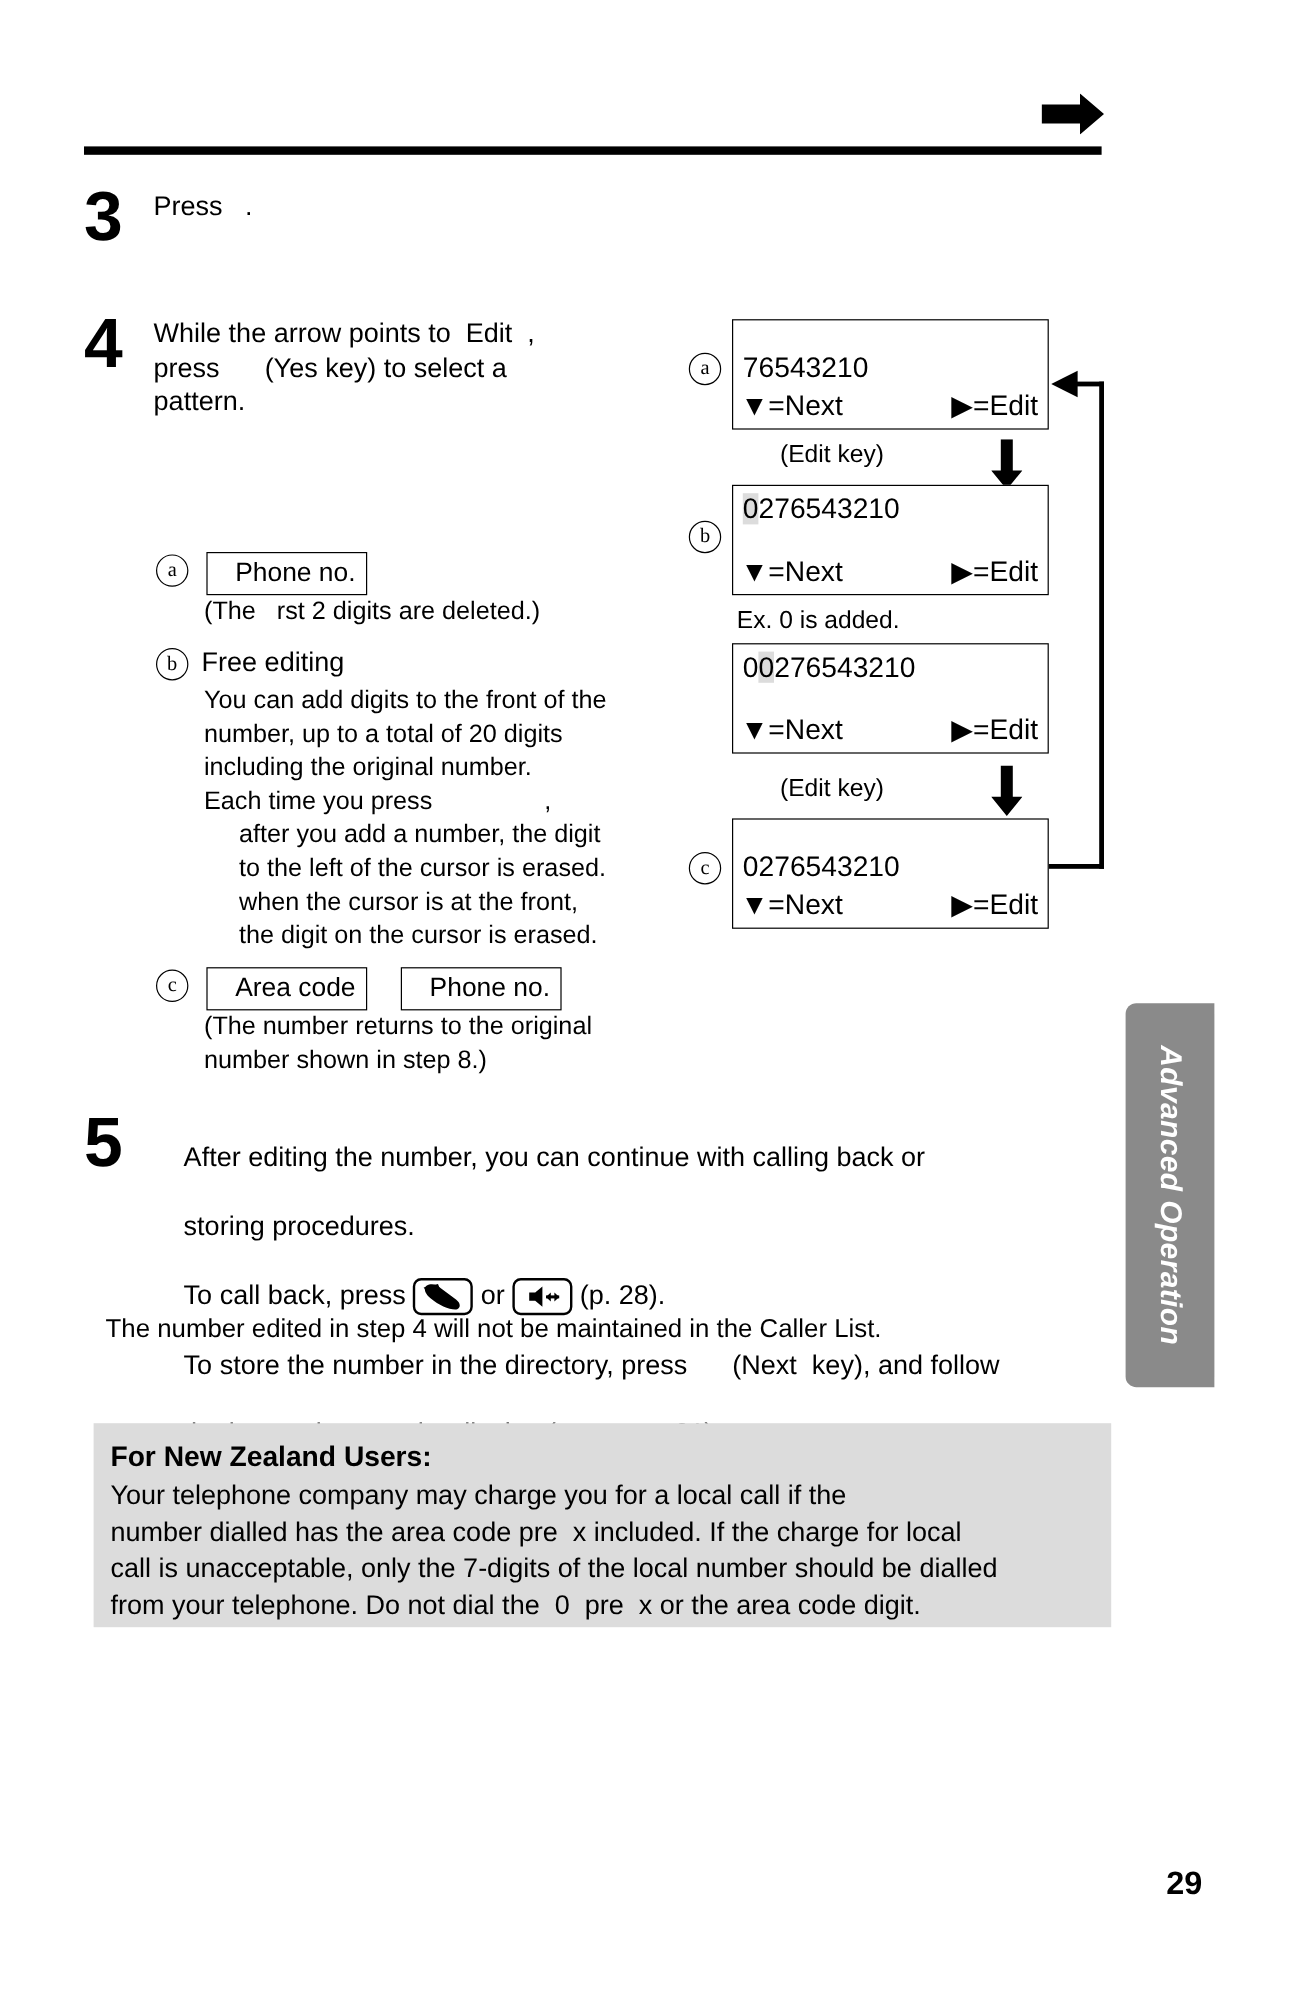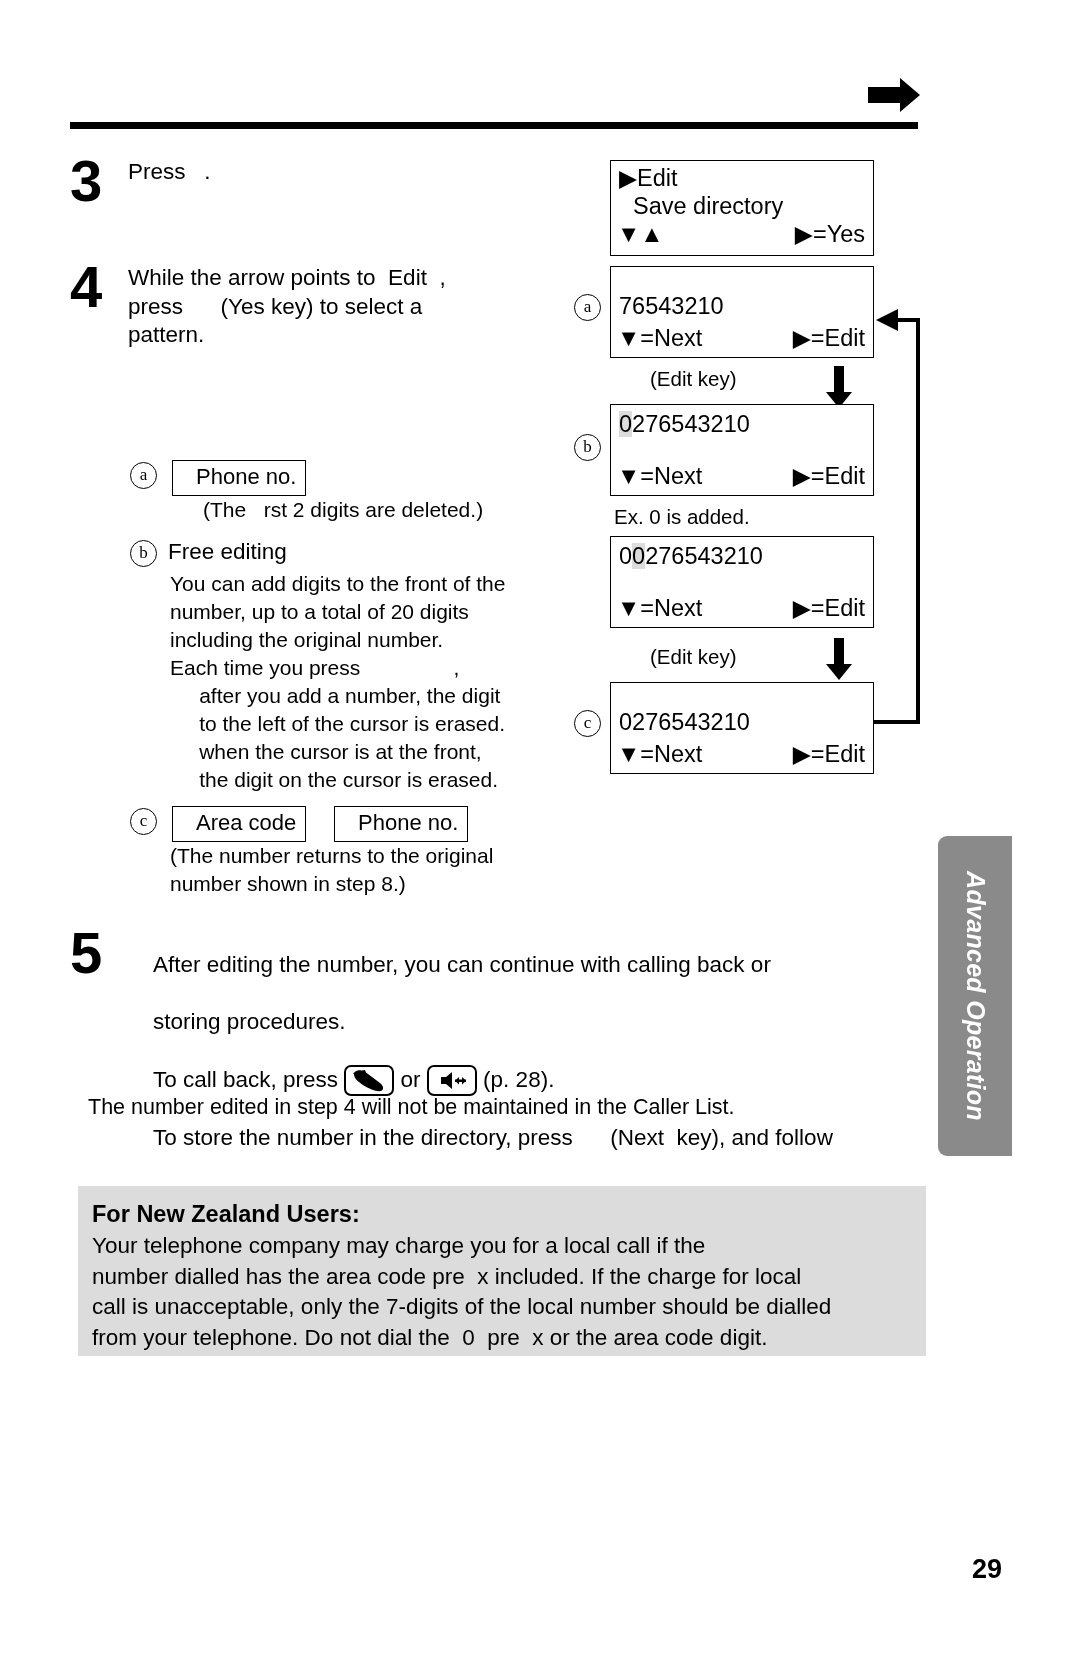--- a/index.html
+++ b/index.html
@@ -173,45 +173,39 @@
   <div class="stepnum" id="step3-num">3</div>
   <div class="body-text" id="step3-text">Press   .</div>
 
   <div class="stepnum" id="step4-num">4</div>
   <div class="body-text" id="step4-text">While the arrow points to  Edit  ,
 press      (Yes key) to select a
 pattern.</div>
 
   <div class="circled" style="left:130px;top:462px;">a</div>
   <div class="keybox" style="left:172px;top:460px;">Phone no.</div>
-  <div class="sm-text" style="left:170px;top:496px;width:420px;margin-left:33px;">(The   rst 2 digits are deleted.)</div>
+  <div class="sm-text" style="left:170px;top:496px;width:420px;">(The   rst 2 digits are deleted.)</div>
 
   <div class="circled" style="left:130px;top:540px;">b</div>
   <div class="body-text" style="left:168px;top:538px;width:400px;">Free editing</div>
   <div class="sm-text" style="left:170px;top:570px;width:420px;">You can add digits to the front of the
 number, up to a total of 20 digits
 including the original number.
 Each time you press                ,
      after you add a number, the digit
      to the left of the cursor is erased.
      when the cursor is at the front,
      the digit on the cursor is erased.</div>
 
   <div class="circled" style="left:130px;top:808px;">c</div>
   <div class="keybox" style="left:172px;top:806px;">Area code</div>
   <div class="keybox" style="left:334px;top:806px;">Phone no.</div>
   <div class="sm-text" style="left:170px;top:842px;width:430px;">(The number returns to the original
 number shown in step 8.)</div>
 
-  <div class="lcd" style="left:610px;top:160px;width:264px;height:96px;">
-    <div class="lcd-line" style="left:8px;top:4px;">▶Edit</div>
-    <div class="lcd-line" style="left:22px;top:32px;">Save directory</div>
-    <div class="lcd-line" style="left:6px;top:60px;">▼▲</div>
-    <div class="lcd-line lcd-right" style="top:60px;">▶=Yes</div>
-  </div>
 
   <div class="circled" style="left:574px;top:294px;">a</div>
   <div class="lcd" style="left:610px;top:266px;width:264px;height:92px;text-align:right;">
     <div class="lcd-line" id="num-a" style="left:8px;top:26px;"><span>7</span><span>6</span><span>5</span><span>4</span><span>3</span><span>2</span><span>1</span><span>0</span></div>
     <div class="lcd-line" style="left:6px;top:58px;">▼=Next</div>
     <div class="lcd-line lcd-right" style="top:58px;">▶=Edit</div>
   </div>
 
   <div class="callout" style="left:650px;top:366px;">(Edit   key)</div>
   <div class="down-arrow" style="left:826px;top:366px;">

